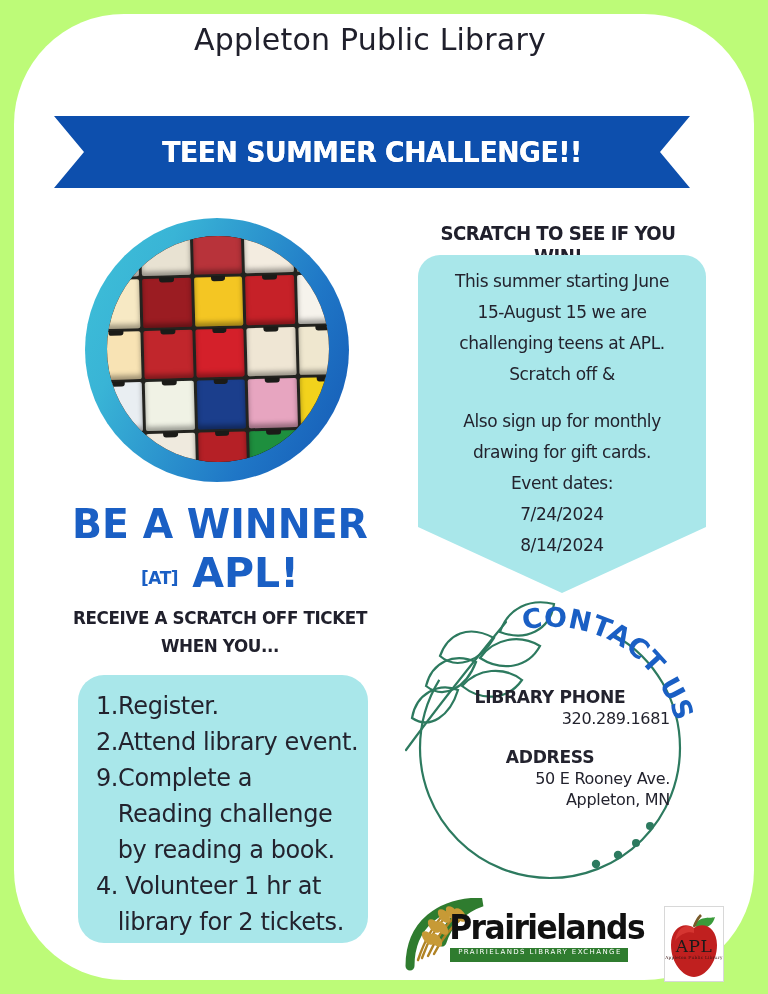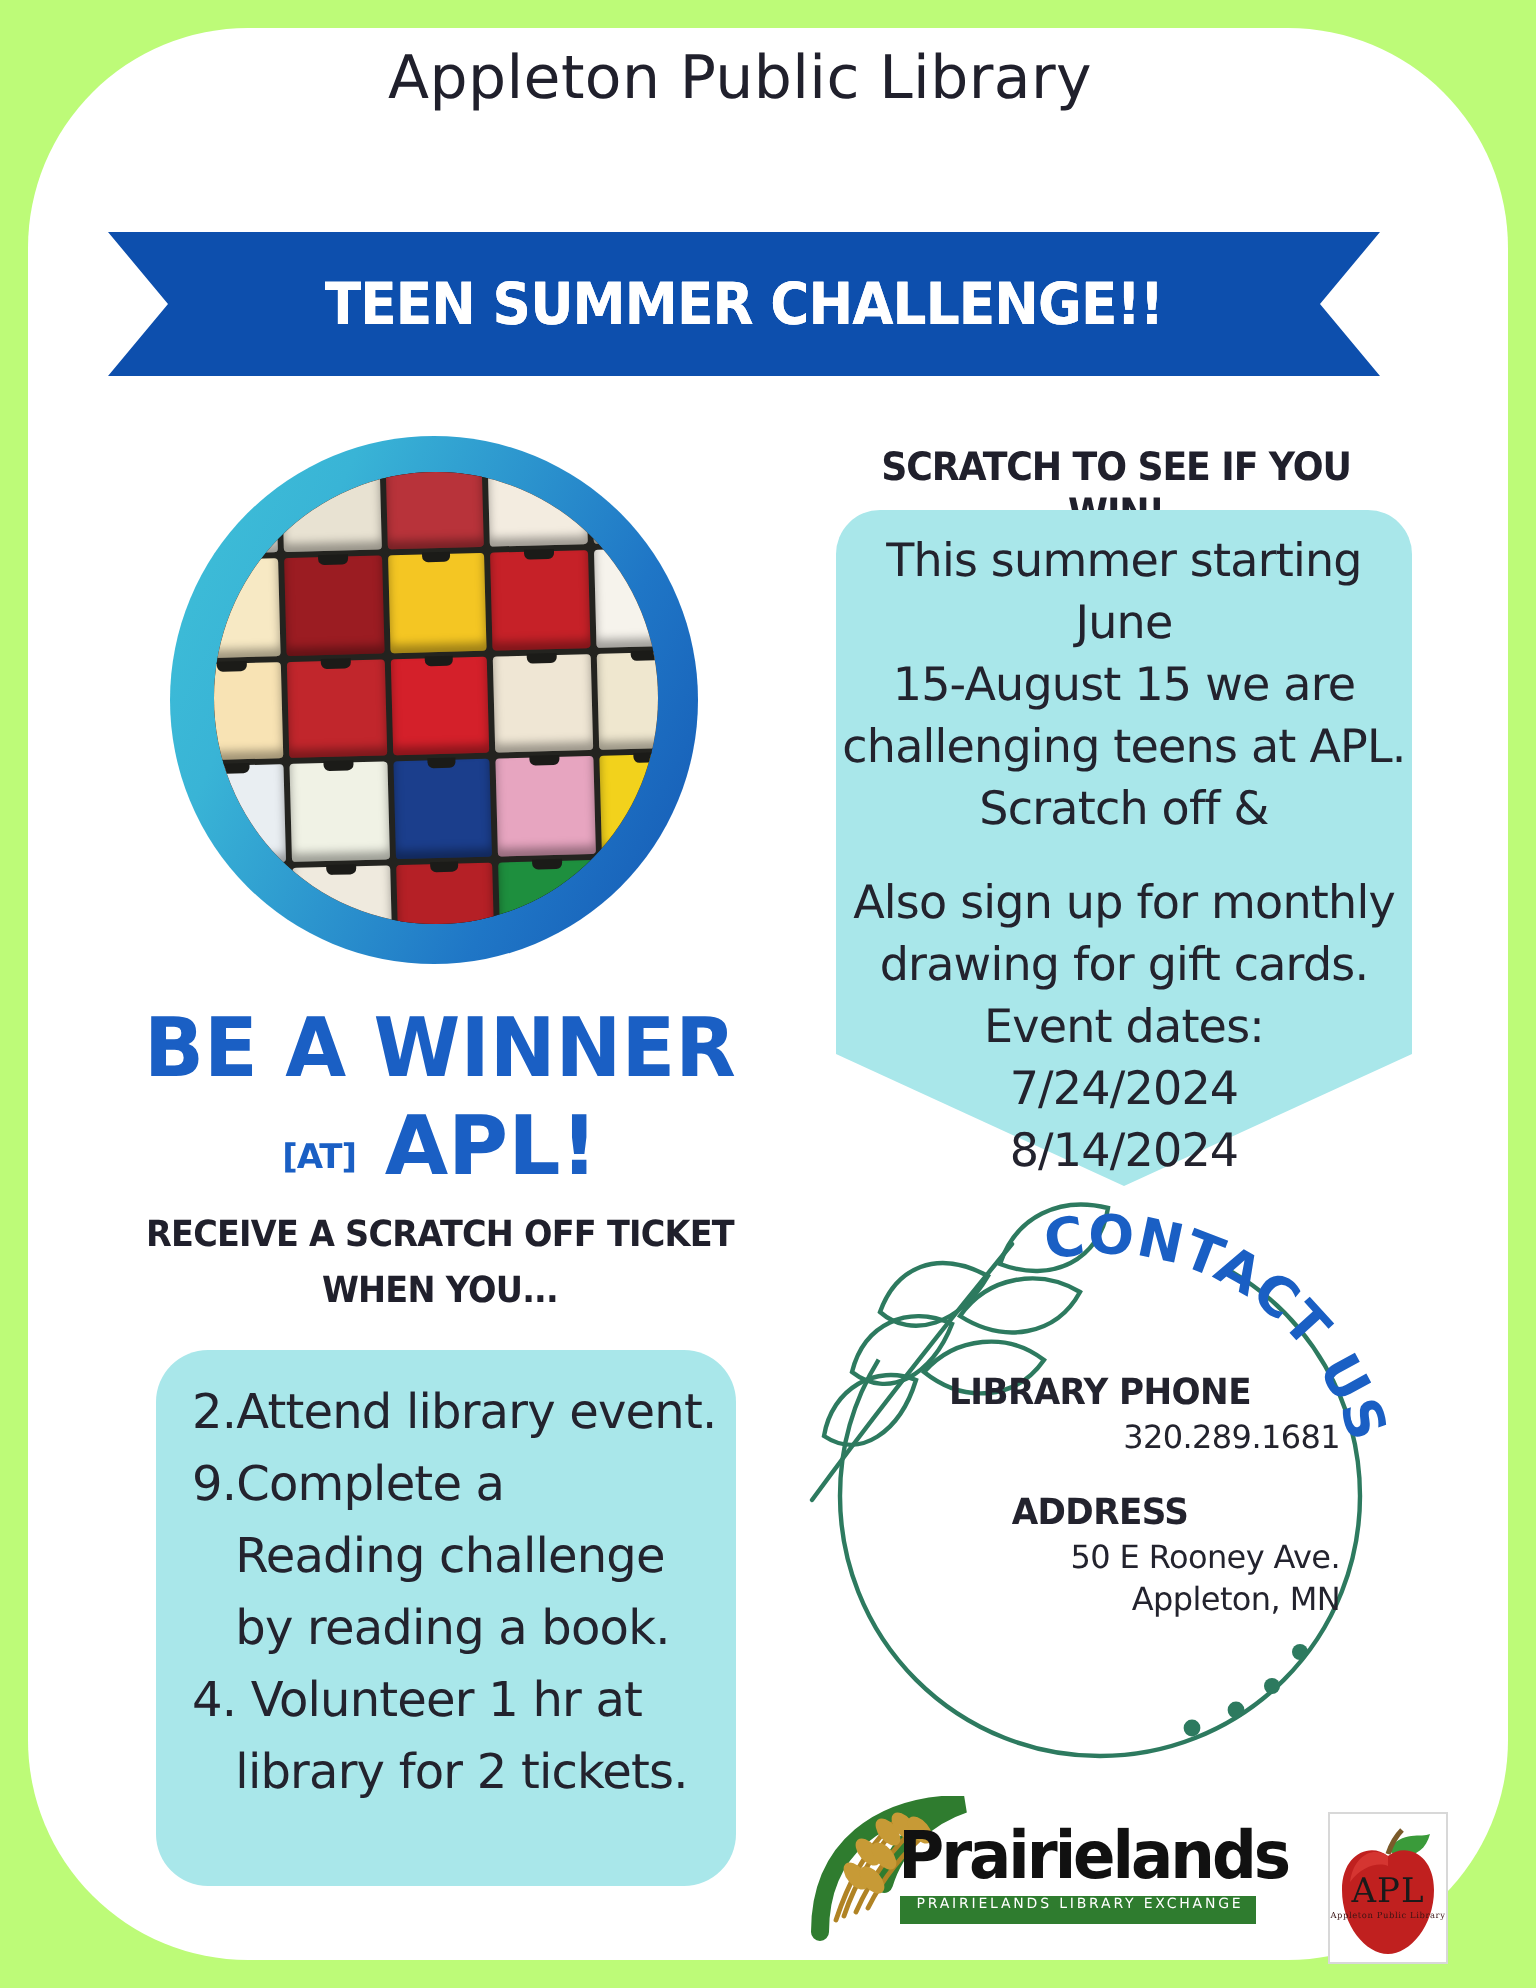--- a/index.html
+++ b/index.html
@@ -207,21 +207,21 @@
     left: 418px; top: 255px;
     width: 288px; height: 338px;
   }
   .bubble svg { display: block; }
   .bubble-text {
     position: absolute;
     left: 418px; top: 266px;
     width: 288px;
     text-align: center;
     font-family: "DejaVu Sans", sans-serif;
-    font-size: 23px;
+    font-size: 17px;
     line-height: 31px;
     color: #23232e;
     letter-spacing: -0.4px;
   }
   .bt-line { display: block; }
   .bt-gap { display: block; height: 16px; }
 
   
   .contact-zone {
     position: absolute;
@@ -369,20 +369,21 @@
   <div class="winner1">BE A WINNER</div>
   <div class="winner2">
     <span class="at">[AT]</span>
     <span>APL!</span>
   </div>
   <div class="receive1">RECEIVE A SCRATCH OFF TICKET</div>
   <div class="receive2">WHEN YOU...</div>
 
   <div class="steps-box"></div>
   <div class="steps-list">
+    <span class="step">1.Register.</span>
     <span class="step">2.Attend library event.</span>
     <span class="step">9.Complete a</span>
     <span class="step">   Reading challenge</span>
     <span class="step">   by reading a book.</span>
     <span class="step">4. Volunteer 1 hr at</span>
     <span class="step">   library for 2 tickets.</span>
   </div>
 
   <div class="scratch-head">SCRATCH TO SEE IF YOU WIN!</div>
 

